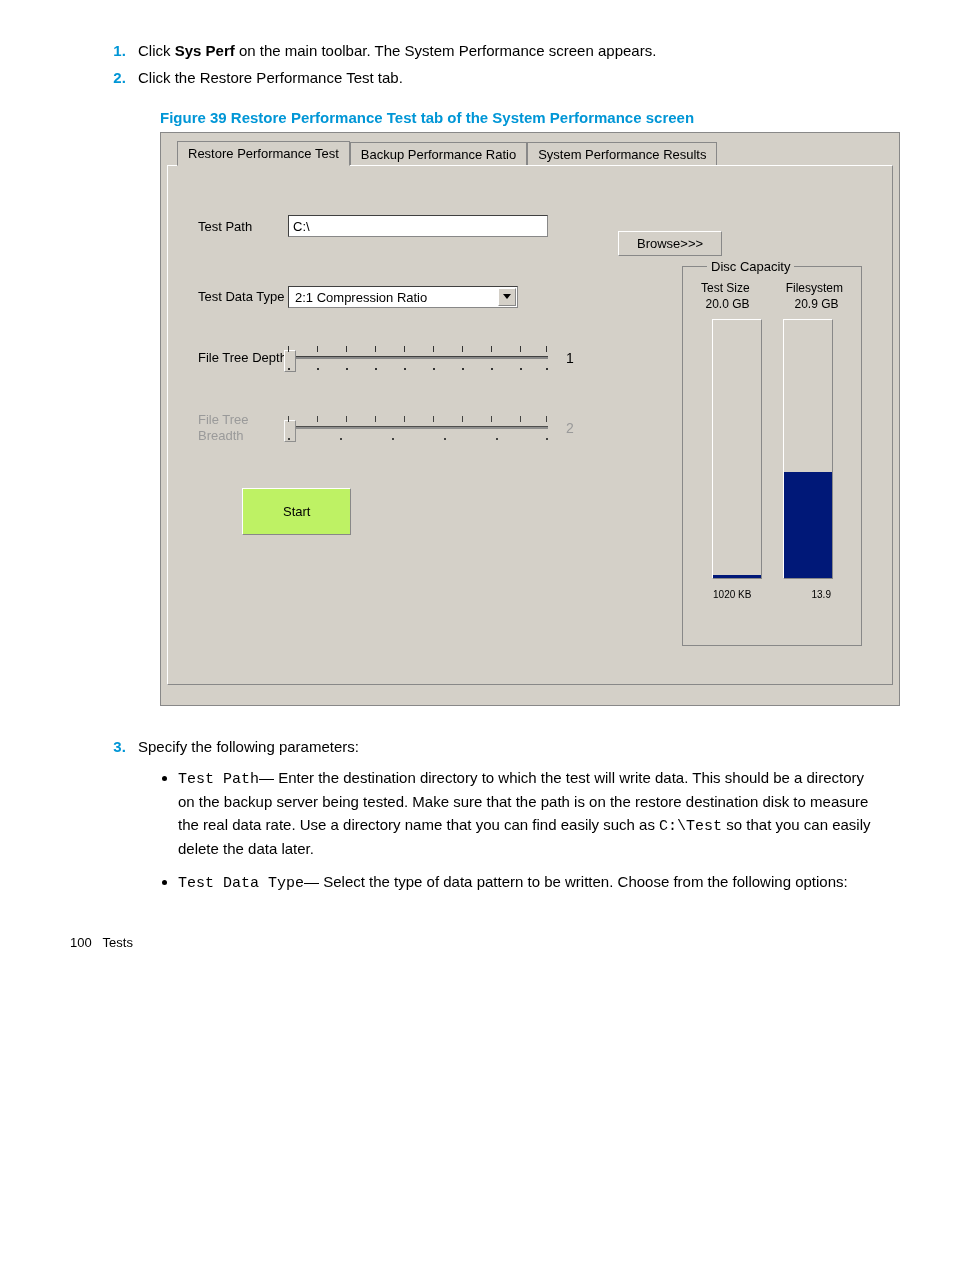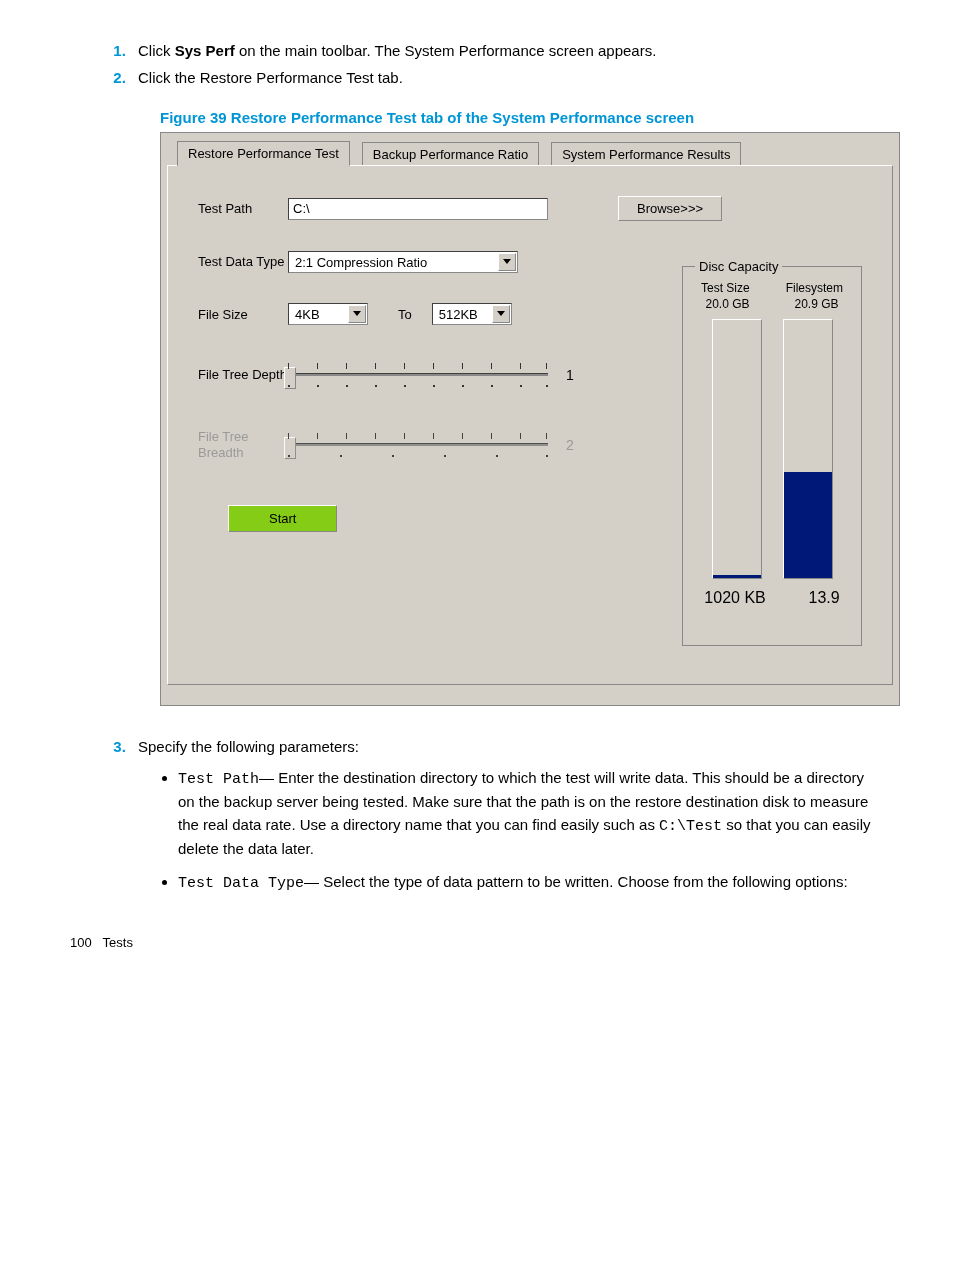--- a/index.html
+++ b/index.html
@@ -26,21 +26,21 @@
     font-size: 13px;
     color: #000;
     padding: 6px 6px 20px 6px;
   }
   .tabs-row { display: flex; align-items: flex-end; height: 26px; padding-left: 10px; }
   .tab {
     border: 1px solid #888;
     border-bottom: none;
     background: #d4d0c8;
     padding: 4px 10px 4px 10px;
-    margin-right: 12px;
+    margin-right: 0;
     position: relative;
     top: 1px;
     cursor: default;
   }
   .tab.active { background: #d4d0c8; z-index: 2; border-bottom: 1px solid #d4d0c8; }
   .tab-body {
     border: 1px solid #888;
     border-top-color: #fff;
     border-left-color: #fff;
     padding: 30px 20px 10px 30px;
@@ -62,20 +62,21 @@
     width: 260px;
   }
   .browse-btn {
     margin-left: 70px;
     background: #d4d0c8;
     border: 1px solid #888;
     border-top-color: #fff; border-left-color: #fff;
     padding: 4px 18px;
     font-size: 13px;
     cursor: pointer;
+    margin-top: 35px;
   }
   .dropdown {
     display: inline-flex;
     align-items: center;
     background: #fff;
     border: 1px solid #888;
     border-top-color: #404040; border-left-color: #404040;
     height: 22px;
   }
   .dropdown-text { padding: 0 6px; font-size: 13px; }
@@ -100,39 +101,39 @@
     border:1px solid #888; border-top-color:#fff; border-left-color:#fff;
   }
   .slider-value { margin-left: 18px; font-size: 14px; }
   .small-input {
     border: 1px solid #888;
     border-top-color: #404040; border-left-color: #404040;
     background: #fff; height:20px; width:40px; padding:1px 3px; font-size:13px;
     margin-left: 12px;
   }
   .start-btn {
-    background:#84cc16;
+    background:#bef264;
     border:1px solid #888; border-top-color:#fff; border-left-color:#fff;
-    padding: 5px 40px; font-size:13px; margin-left: 30px; margin-top: 10px;
+    padding: 15px 40px; font-size:13px; margin-left: 44px; margin-top: 10px;
     cursor:pointer;
   }
   .disc-capacity {
     position: absolute;
     top: 100px; right: 30px; width: 180px; height: 380px;
     border: 1px solid #888;
   }
   .dc-legend {
-    position:absolute; top:-8px; left:12px; background:#d4d0c8; padding:0 4px; font-size:13px;
+    position:absolute; top:-8px; left:24px; background:#d4d0c8; padding:0 4px; font-size:13px;
   }
   .dc-headers { display:flex; justify-content:space-around; margin-top:14px; font-size:12px; }
   .dc-values  { display:flex; justify-content:space-around; font-size:12px; margin-top:2px; }
   .dc-bars { display:flex; justify-content:space-around; align-items:flex-end; height:260px; margin-top:8px; padding: 0 18px; }
   .dc-bar-slot { width:50px; height:100%; border:1px solid #888; border-top-color:#fff; border-left-color:#fff; background:#d4d0c8; position:relative; }
   .dc-bar-fill { position:absolute; bottom:0; left:0; right:0; background:#001878; }
-  .dc-bottom { display:flex; justify-content:space-around; font-size:16px; margin-top:10px; }
+  .dc-bottom { display:flex; justify-content:space-around; font-size:10px; margin-top:10px; }
 
   .params-ol { padding-left: 60px; margin: 30px 0 0 0; }
   .params-ol > li { padding-left: 8px; line-height: 1.5; }
   .params-ol > li::marker { color:#0096d6; font-weight:bold; }
   .bullets { list-style-type: disc; padding-left: 40px; margin-top: 8px; }
   .bullets > li { margin-bottom: 10px; line-height: 1.5; }
   .sub-bullets { list-style-type: circle; padding-left: 40px; margin-top: 10px; }
   .sub-bullets > li { margin-bottom: 12px; }
   code, .mono { font-family: "Courier New", monospace; }
   .italic { font-style: italic; }
@@ -169,40 +170,20 @@
       <div class="dropdown" style="width:230px">
         <span class="dropdown-text" style="flex:1">2:1 Compression Ratio</span>
         <span class="dropdown-btn">
           <svg width="8" height="6">
               <polygon points="0,0 8,0 4,5" fill="#000"></polygon>
             </svg>
         </span>
       </div>
     </div>
 
-    <div class="form-row">
-      <div class="form-label">File Size</div>
-      <div class="dropdown" style="width:80px">
-        <span class="dropdown-text" style="flex:1">4KB</span>
-        <span class="dropdown-btn">
-          <svg width="8" height="6">
-              <polygon points="0,0 8,0 4,5" fill="#000"></polygon>
-            </svg>
-        </span>
-      </div>
-      <span style="margin: 0 20px 0 30px">To</span>
-      <div class="dropdown" style="width:80px">
-        <span class="dropdown-text" style="flex:1">512KB</span>
-        <span class="dropdown-btn">
-          <svg width="8" height="6">
-              <polygon points="0,0 8,0 4,5" fill="#000"></polygon>
-            </svg>
-        </span>
-      </div>
-    </div>
 
     <div class="form-row">
       <div class="form-label" style="line-height:1.2">File Tree Depth</div>
       <div class="slider-track">
         <div class="slider-line"></div>
         <div class="slider-thumb"></div>
         <div class="slider-tick" style="left:0"></div>
           <div class="slider-tick" style="left:29px"></div>
           <div class="slider-tick" style="left:58px"></div>
           <div class="slider-tick" style="left:87px"></div>

